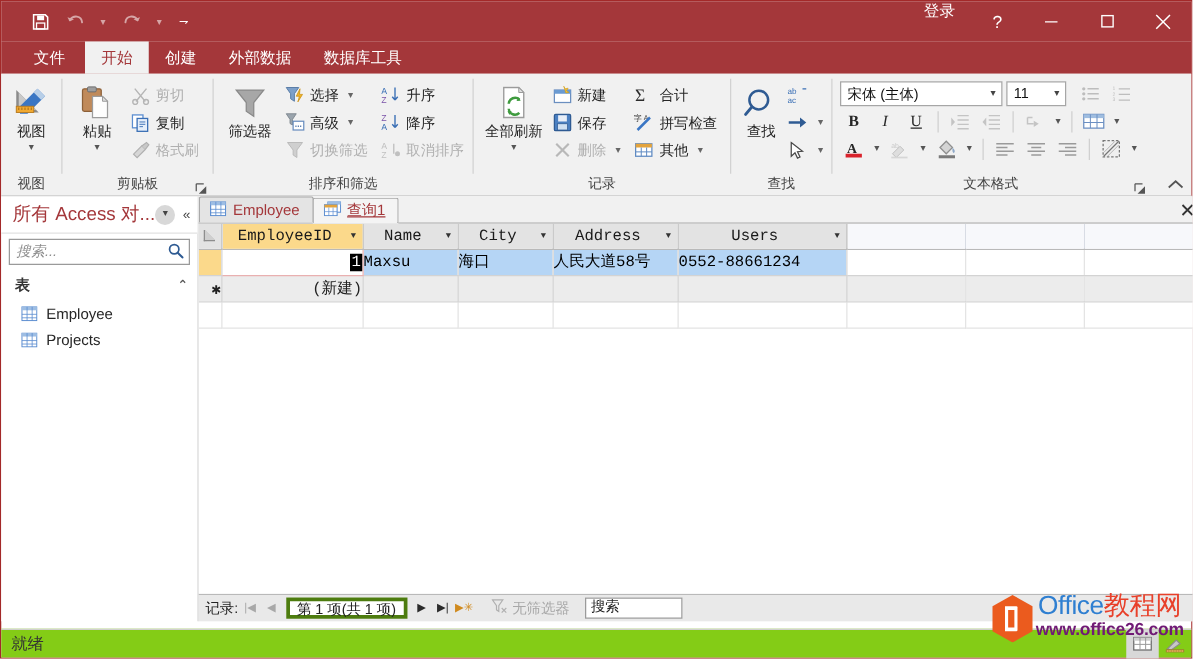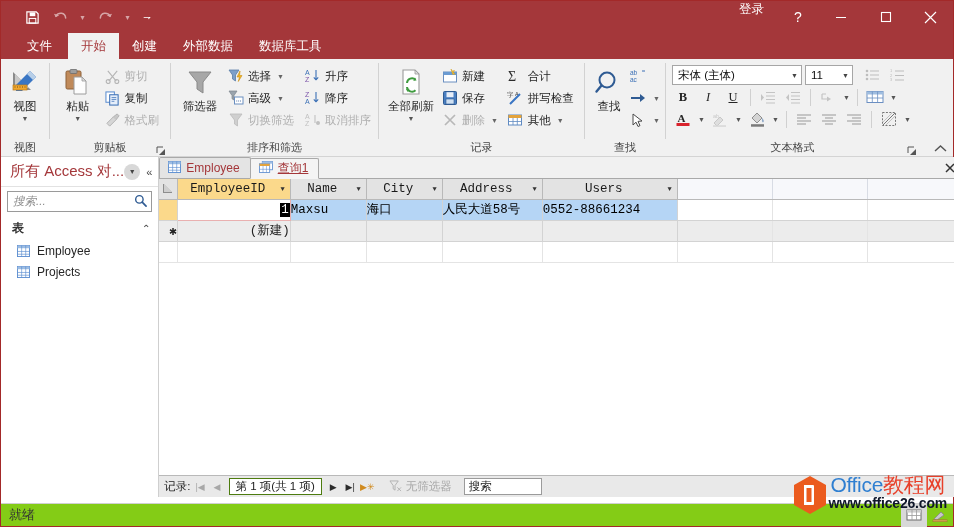--- a/index.html
+++ b/index.html
@@ -183,41 +183,41 @@
   .empty-row td { height:21px; border-right:1px solid #e4e4e4; border-bottom:1px solid #e4e4e4; background:#fff; }
   .filler { background:#fff; }
 
   
   .recnav {
     height:22px; background:#e9e9e9; border-top:1px solid #b9b9b9;
     display:flex; align-items:center; padding-left:5px; gap:2px; font-size:11.5px; color:#222;
   }
   .recnav .nbtn { width:15px; text-align:center; color:#2b2b2b; font-size:9px; }
   .recnav .nbtn.dis { color:#a8a8a8; }
-  .recbox { border:1px solid #4d7c0f; background:#fff; height:17px; line-height:15px; padding:0 6px; font-size:11.5px; margin:0 2px; }
+  .recbox { border:3px solid #4d7c0f; background:#fff; height:17px; line-height:15px; padding:0 6px; font-size:11.5px; margin:0 2px; }
   .filterbtn { display:flex; align-items:center; gap:4px; color:#a8a8a8; font-size:11.5px; margin-left:12px; }
   .searchbox { border:1px solid #9b9b9b; background:#fff; height:17px; line-height:15px; width:78px; padding:0 4px; font-size:11.5px; margin-left:10px; color:#222; }
 
   
   .statusbar {
     position:absolute; left:0; right:0; bottom:0; height:23px; background:#84cc16;
     border-top:1px solid #d0d0d0; display:flex; align-items:center; padding-left:8px;
     font-size:13px; color:#333;
   }
   .viewbtns { margin-left:auto; display:flex; height:23px; }
   .vbtn { width:26px; height:23px; display:flex; align-items:center; justify-content:center; }
   .vbtn.active { background:#d8d8d8; }
 
   
   .watermark { position:absolute; right:6px; bottom:12px; display:flex; align-items:flex-start; pointer-events:none; }
   .wm-hex { width:34px; height:38px; margin-right:2px; margin-top:2px; }
   .wm-txt { display:flex; flex-direction:column; line-height:1; }
   .wm-1 { font-size:21px; font-weight:normal; color:#2f7fd1; letter-spacing:-.3px;text-align:center; }
   .wm-1 .cn { color:#e8402a; }
-  .wm-2 { font-size:14px; font-weight:bold; color:#0f172a; margin-top:1px; letter-spacing:-.2px; }
+  .wm-2 { font-size:14px; font-weight:bold; color:#701a75; margin-top:1px; letter-spacing:-.2px; }
 </style>
 </head>
 <body>
 
 <div id="app">
 
   <div class="titlebar">
     <div class="qat">
       <div class="qat-btn">
         <svg width="15" height="15" viewBox="0 0 16 16">

